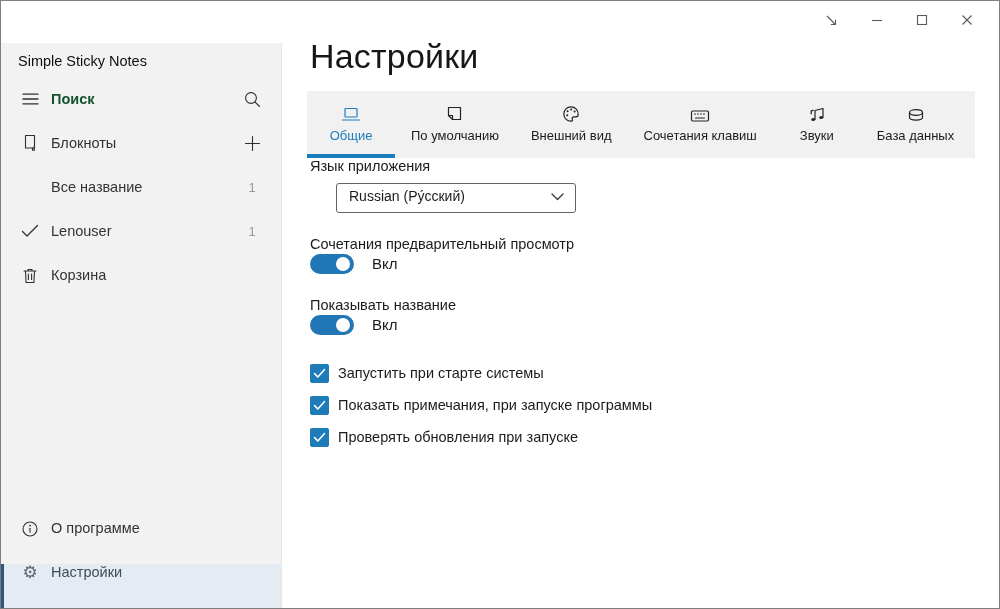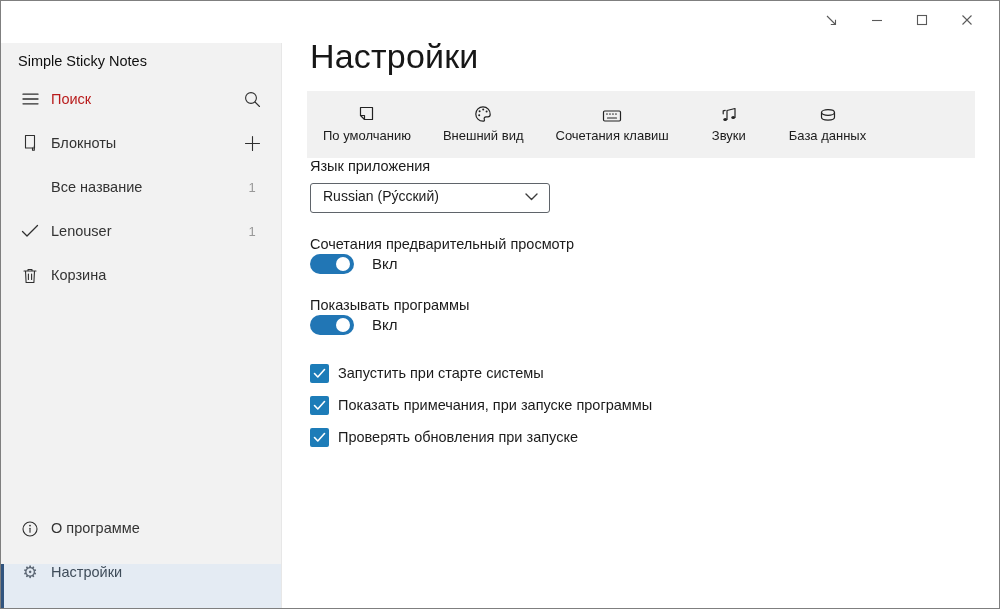--- a/index.html
+++ b/index.html
@@ -6,21 +6,21 @@
   html,body { width:1000px; height:609px; }
   body { font-family:"Liberation Sans","DejaVu Sans",sans-serif; background:#fff; }
   .window { width:1000px; height:609px; border:1px solid #7f7f7f; display:flex; background:#fff; overflow:hidden; }
 
   
   .sidebar { width:281px; background:#f2f2f2; border-right:1px solid #e7e7e7; display:flex; flex-direction:column; flex-shrink:0;margin-top:42px; }
   .app-title { padding:10px 16px 2px 17px; font-size:14.5px; color:#0f0f0f; height:34px; }
   .side-row { height:44px; display:flex; align-items:center; padding:0 14px 0 16px; cursor:default; }
   .icon-slot { width:26px; min-width:26px; display:flex; justify-content:center; align-items:center; margin-right:8px; }
   .side-label { font-size:14.5px; color:#333; flex:1; }
-  .placeholder { color:#b91c1c; }
+  .placeholder { color:#14532d;font-weight:bold; }
   .right-slot { width:30px; min-width:30px; display:flex; justify-content:center; align-items:center; }
   .count { font-size:13px; color:#999; }
   .spacer { flex:1; }
   .footer-row { height:44px; display:flex; align-items:flex-start; padding:0 14px 0 16px; position:relative; }
   .footer-row.selected { background:#e4ebf3; }
   .footer-row.selected::before { content:''; position:absolute; left:0; top:0; bottom:0; width:3px; background:#31547e; }
   .footer-row.selected .side-label { color:#3f4c59; }
   .gear-glyph { font-family:"DejaVu Sans",sans-serif; font-size:17px; color:#5b6673; line-height:1; }
 
   svg.ic { stroke:#2f2f2f; fill:none; stroke-width:1.3; stroke-linecap:round; stroke-linejoin:round; }
@@ -41,21 +41,21 @@
   .tab-icon svg { stroke:#222; fill:none; stroke-width:1.2; stroke-linecap:round; stroke-linejoin:round; }
   .tab-icon svg .fill { fill:#222; stroke:none; }
   .tab-label { font-size:13px; color:#1b1b1b; margin-top:5px; white-space:nowrap; }
   .tab.selected .tab-label { color:#1c7dbd; }
   .tab.selected .tab-icon svg { stroke:#1c7dbd; }
   .tab.selected::after { content:''; position:absolute; left:0; right:0; bottom:0; height:4px; background:#1c7dbd; }
 
   .content { padding-left:28px; }
   .field-label { font-size:14.5px; color:#1b1b1b; }
   .select-box { margin-top:9px; width:240px; height:30px; border:1px solid #5f646a; border-radius:3px; background:#fff;
-                display:flex; align-items:center; justify-content:space-between; padding:0 11px 4px 12px; }
+                display:flex; align-items:center; justify-content:space-between; padding:0 11px 4px 12px;margin-left:26px; }
   .select-value { font-size:14px; color:#1b1b1b; }
   .chevron svg { stroke:#3c3c3c; fill:none; stroke-width:1.4; stroke-linecap:round; stroke-linejoin:round; }
 
   .toggle-label { margin-top:23px; font-size:14.5px; color:#1b1b1b; }
   .toggle-row { margin-top:1px; display:flex; align-items:center; height:21px; }
   .toggle { width:44px; height:20px; border-radius:10px; background:#2176b5; position:relative; cursor:pointer; }
   .toggle .knob { position:absolute; top:3px; right:4px; width:14px; height:14px; border-radius:50%; background:#fff; }
   .toggle-state { margin-left:18px; font-size:15px; color:#1b1b1b; }
 
   .cb-list { margin-top:28px; }
@@ -175,20 +175,29 @@
       <span class="win-btn">
         <svg width="14" height="14" viewBox="0 0 14 14">
             <path d="M2.5 2.5l9 9M11.5 2.5l-9 9"></path>
           </svg>
       </span>
     </div>
 
     <h1 class="page-title">Настройки</h1>
 
     <div class="tabstrip">
+      <div class="tab selected">
+        <span class="tab-icon">
+          <svg width="20" height="17" viewBox="0 0 20 17">
+              <rect x="4" y="2.5" width="12" height="8.5" rx="0.8"></rect>
+              <path d="M1.5 14h17"></path>
+            </svg>
+        </span>
+        <span class="tab-label">Общие</span>
+      </div>
       <div class="tab">
         <span class="tab-icon">
           <svg width="17" height="17" viewBox="0 0 17 17">
               <path d="M2.5 1.5h12v12h-8l-4-4z"></path>
               <path d="M6.5 13.5v-4h-4"></path>
             </svg>
         </span>
         <span class="tab-label">По умолчанию</span>
       </div>
       <div class="tab">
@@ -247,21 +256,21 @@
       </div>
 
       <div class="toggle-label">Сочетания предварительный просмотр</div>
       <div class="toggle-row">
         <span class="toggle">
             <span class="knob"></span>
           </span>
         <span class="toggle-state">Вкл</span>
       </div>
 
-      <div class="toggle-label">Показывать программы</div>
+      <div class="toggle-label">Показывать название</div>
       <div class="toggle-row">
         <span class="toggle">
             <span class="knob"></span>
           </span>
         <span class="toggle-state">Вкл</span>
       </div>
 
       <div class="cb-list">
         <div class="cb-row">
           <span class="checkbox">

